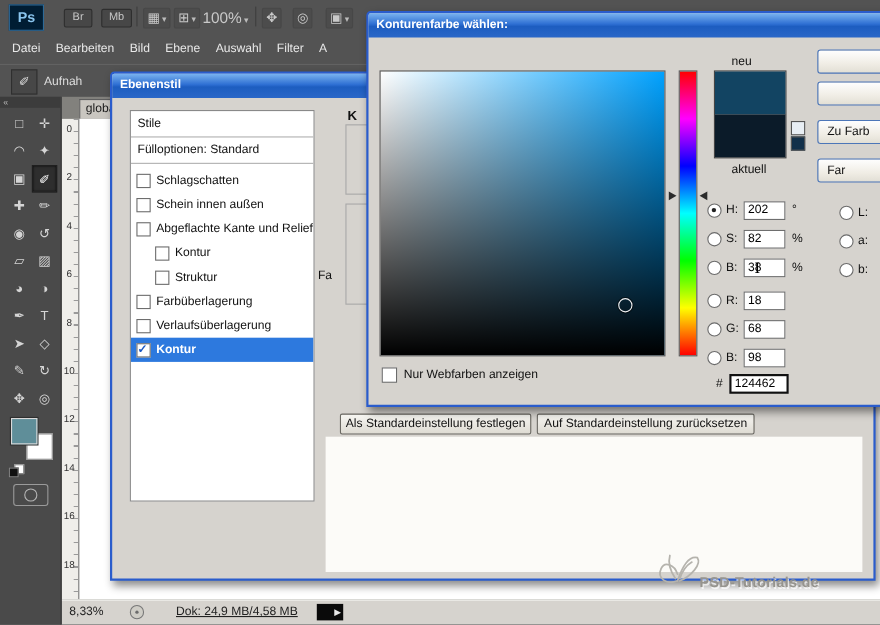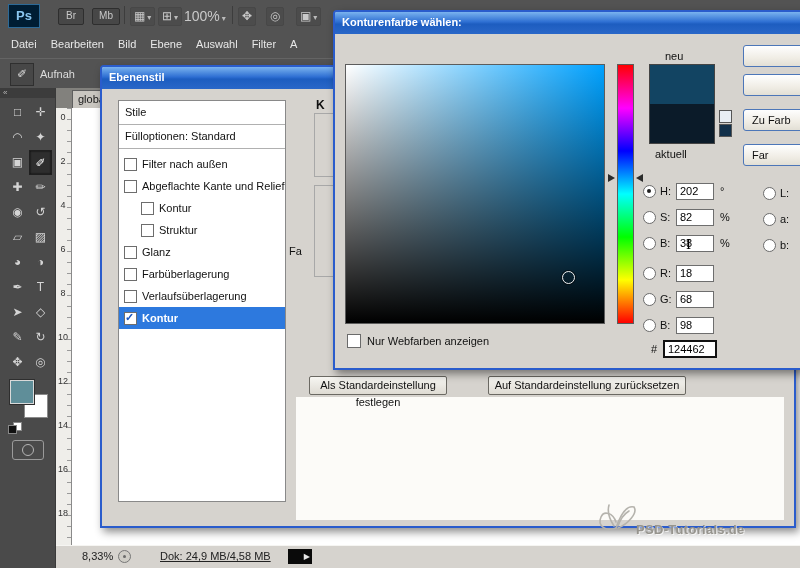--- a/index.html
+++ b/index.html
@@ -32,21 +32,21 @@
   .doc-tab{position:absolute;left:72px;top:90px;width:62px;height:18px;background:#c9c6c0;border:1px solid #5f5f5f;
            border-bottom:none;padding:2px 0 0 5px;white-space:nowrap;overflow:hidden;color:#1a1a1a;box-sizing:border-box;}
   .canvas{position:absolute;left:72px;top:108px;width:728px;height:437px;background:#ffffff;}
   .ruler{position:absolute;left:56px;top:108px;width:16px;height:437px;background:#efeeea;border-right:1px solid #8a8a8a;box-sizing:border-box;}
   .ruler-ticks{position:absolute;right:0;top:0;width:4px;height:100%;
                background:repeating-linear-gradient(180deg,#9a9a9a 0 1px,transparent 1px 11px);}
   .rnum{position:absolute;left:1px;width:12px;text-align:center;font-size:9px;color:#333;}
 
   
   .statusbar{position:absolute;left:56px;top:545px;width:744px;height:23px;background:#d6d3ce;border-top:1px solid #f6f5f2;box-sizing:border-box;}
-  .sb-zoom{position:absolute;left:26px;top:4px;color:#222;}
+  .sb-zoom{position:absolute;left:7px;top:4px;color:#222;}
   .sb-icon{position:absolute;left:62px;top:4px;width:13px;height:13px;border:1px solid #777;border-radius:50%;
            background:#cfcdc6;box-sizing:border-box;}
   .sb-icon::after{content:"";position:absolute;left:4px;top:4px;width:3px;height:3px;background:#6b6b6b;border-radius:50%;}
   .sb-doc{position:absolute;left:104px;top:4px;color:#222;text-decoration:underline;}
   .sb-black{position:absolute;left:232px;top:3px;width:24px;height:15px;background:#0a0a0a;}
   .sb-black::after{content:"▶";position:absolute;right:2px;top:3px;font-size:8px;color:#e8e8e8;}
 
   
   .toolstrip{position:absolute;left:0;top:88px;width:56px;height:480px;background:#4a4a4a;border-right:1px solid #3a3a3a;box-sizing:border-box;}
   .tool-header{height:10px;background:#3c3c3c;color:#b5b5b5;font-size:8px;line-height:10px;padding-left:3px;}
@@ -60,21 +60,21 @@
   .mini-default .mb{position:absolute;left:0;top:3px;width:7px;height:7px;background:#111;border:1px solid #888;}
   .mini-default .mw{position:absolute;left:5px;top:0;width:7px;height:7px;background:#fff;border:1px solid #888;}
   .qmask{position:absolute;left:12px;top:352px;width:30px;height:18px;border:1px solid #9a9a9a;border-radius:3px;}
   .qmask::after{content:"";position:absolute;left:9px;top:3px;width:10px;height:10px;border:1px solid #b5b5b5;border-radius:50%;}
 
   
   .dialog-title{height:22px;background:linear-gradient(180deg,#7ab3ef 0%,#2e6fd3 45%,#1d5dc0 55%,#2a67c8 100%);
                 color:#fff;font-weight:bold;padding:4px 0 0 7px;box-sizing:border-box;border-radius:2px 2px 0 0;}
   .ls-dialog{position:absolute;left:100px;top:65px;width:696px;height:463px;background:#d6d3ce;
              border:2px solid #2a5ccc;border-radius:4px 4px 0 0;box-sizing:border-box;box-shadow:3px 4px 8px rgba(0,0,0,.45);}
-  .styles-list{position:absolute;left:16px;top:33px;width:168px;height:402px;background:#fff;
+  .styles-list{position:absolute;left:16px;top:33px;width:168px;height:356px;background:#fff;
                border:1px solid #898989;box-sizing:border-box;overflow:hidden;}
   .lrow{height:23px;line-height:23px;padding-left:6px;border-bottom:1px solid #b0b0b0;}
   .sitems{padding-top:4px;}
   .sitem{height:22px;display:flex;align-items:center;padding-left:5px;}
   .sitem.ind{padding-left:22px;}
   .sitem .cb{width:11px;height:11px;background:#fff;border:1px solid #6d6d6d;margin-right:5px;flex:none;position:relative;}
   .sitem.checked .cb::after{content:"✓";position:absolute;left:0;top:-2px;font-size:11px;font-weight:bold;color:#1a57c2;}
   .sitem.selected{background:#2d79de;color:#fff;font-weight:bold;}
   .frag-k{position:absolute;left:214px;top:31px;font-weight:bold;font-size:12px;}
   .frag-fa{position:absolute;left:187px;top:178px;}
@@ -216,37 +216,37 @@
 
   <div class="ls-dialog">
     <div class="dialog-title">Ebenenstil</div>
 
     <div class="styles-list">
       <div class="lrow">Stile</div>
       <div class="lrow">Fülloptionen: Standard</div>
       <div class="sitems">
         <div class="sitem">
             <span class="cb"></span>
-            <span>Filter nach außen</span>
+            <span>Schlagschatten</span>
+          </div>
+        <div class="sitem">
+            <span class="cb"></span>
+            <span>Schein innen außen</span>
           </div>
         <div class="sitem">
             <span class="cb"></span>
             <span>Abgeflachte Kante und Relief</span>
           </div>
         <div class="sitem ind">
             <span class="cb"></span>
             <span>Kontur</span>
           </div>
         <div class="sitem ind">
             <span class="cb"></span>
             <span>Struktur</span>
-          </div>
-        <div class="sitem">
-            <span class="cb"></span>
-            <span>Glanz</span>
           </div>
         <div class="sitem">
             <span class="cb"></span>
             <span>Farbüberlagerung</span>
           </div>
         <div class="sitem">
             <span class="cb"></span>
             <span>Verlaufsüberlagerung</span>
           </div>
         <div class="sitem checked selected">
@@ -255,40 +255,40 @@
           </div>
       </div>
     </div>
 
     <div class="frag-k">K</div>
     <div class="gbox" style="left:212px;top:46px;width:80px;height:62px;"></div>
     <div class="gbox" style="left:212px;top:118px;width:80px;height:90px;"></div>
     <div class="frag-fa">Fa</div>
 
     <div class="ls-white"></div>
-    <div class="gray-btn" style="left:207px;top:309px;width:138px;">Als Standardeinstellung festlegen</div>
+    <div class="gray-btn" style="left:207px;top:309px;width:174px;">Als Standardeinstellung festlegen</div>
     <div class="gray-btn" style="left:386px;top:309px;width:198px;">Auf Standardeinstellung zurücksetzen</div>
   </div>
 
   <div class="picker">
     <div class="dialog-title">Konturenfarbe wählen:</div>
 
     <div class="sv-field">
       <div class="sv-marker"></div>
     </div>
     <div class="hue-bar"></div>
     <div class="hue-arrow-l"></div>
     <div class="hue-arrow-r"></div>
 
     <div class="cp-label" style="left:330px;top:38px;">neu</div>
     <div class="swatch-box">
       <div class="swatch-new"></div>
       <div class="swatch-cur"></div>
     </div>
-    <div class="cp-label" style="left:320px;top:136px;">aktuell</div>
+    <div class="cp-label" style="left:330px;top:136px;">aktuell</div>
     <div class="cube-icon"></div>
     <div class="cube-chip"></div>
 
     <div class="xp-btn" style="top:33px;"></div>
     <div class="xp-btn" style="top:62px;"></div>
     <div class="xp-btn" style="top:97px;">Zu Farb</div>
     <div class="xp-btn" style="top:132px;">Far</div>
 
     <div class="cp-row" style="top:170px;">
       <span class="radio on"></span>

